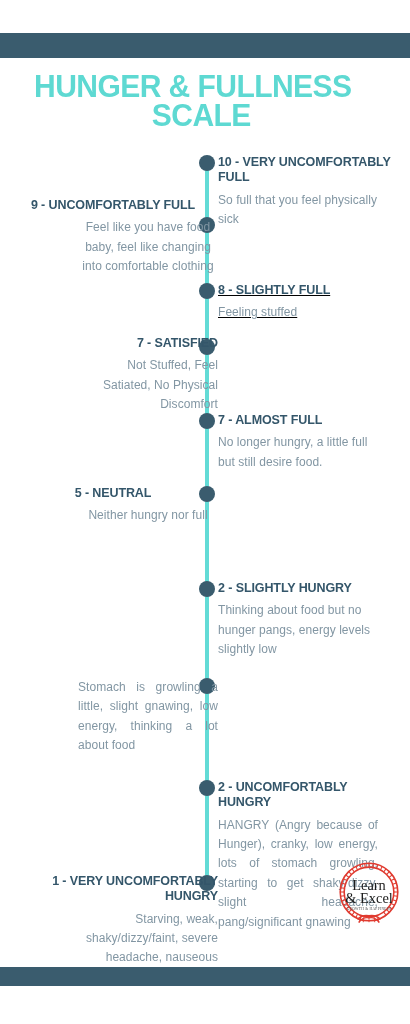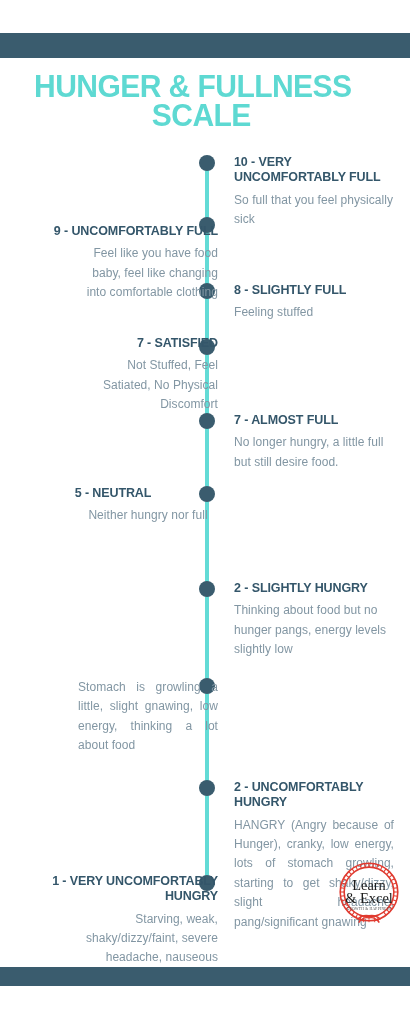--- a/index.html
+++ b/index.html
@@ -74,21 +74,20 @@
   }
   .entry.left {
     right: 192px;
     left: 8px;
     text-align: right;
   }
   .entry.right {
     left: 218px;
     right: 12px;
     text-align: left;
-    margin-left: 16px;
   }
   .entry h3 {
     margin: 0 0 5px 0;
     color: #34566a;
     font-family: "Liberation Sans Narrow", "Liberation Sans", sans-serif;
     font-weight: bold;
     font-size: 12.5px;
     line-height: 1.22;
     letter-spacing: -0.1px;
   }
@@ -140,25 +139,25 @@
       <div class="dot" style="top: 581px;"></div>
       <div class="dot" style="top: 678px;"></div>
       <div class="dot" style="top: 780px;"></div>
       <div class="dot" style="top: 875px;"></div>
     </div>
   <div id="entries">
       <div class="entry right" style="top: 155px;">
         <h3>10 - VERY UNCOMFORTABLY FULL</h3>
         <p>So full that you feel physically sick</p>
       </div>
-      <div class="entry left" style="top: 224px;">
+      <div class="entry left" style="top: 198px; text-align: center;">
         <h3>9 - UNCOMFORTABLY FULL</h3>
         <p>Feel like you have food baby, feel like changing into comfortable clothing</p>
       </div>
-      <div class="entry right" style="top: 283px;">
+      <div class="entry right" style="top: 283px; text-decoration: underline;">
         <h3>8 - SLIGHTLY FULL</h3>
         <p>Feeling stuffed</p>
       </div>
       <div class="entry left" style="top: 336px;">
         <h3>7 - SATISFIED</h3>
         <p>Not Stuffed, Feel Satiated, No Physical Discomfort</p>
       </div>
       <div class="entry right" style="top: 413px;">
         <h3>7 - ALMOST FULL</h3>
         <p>No longer hungry, a little full but still desire food.</p>

